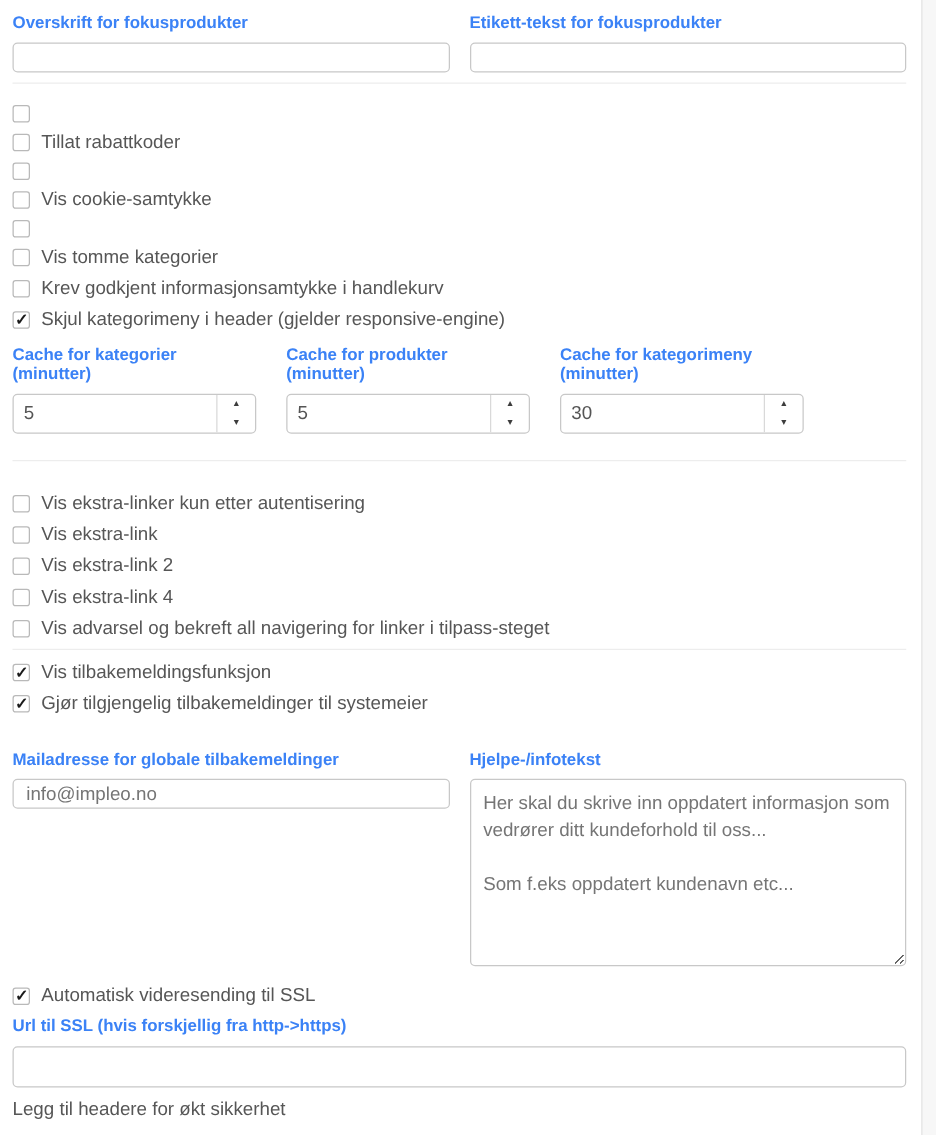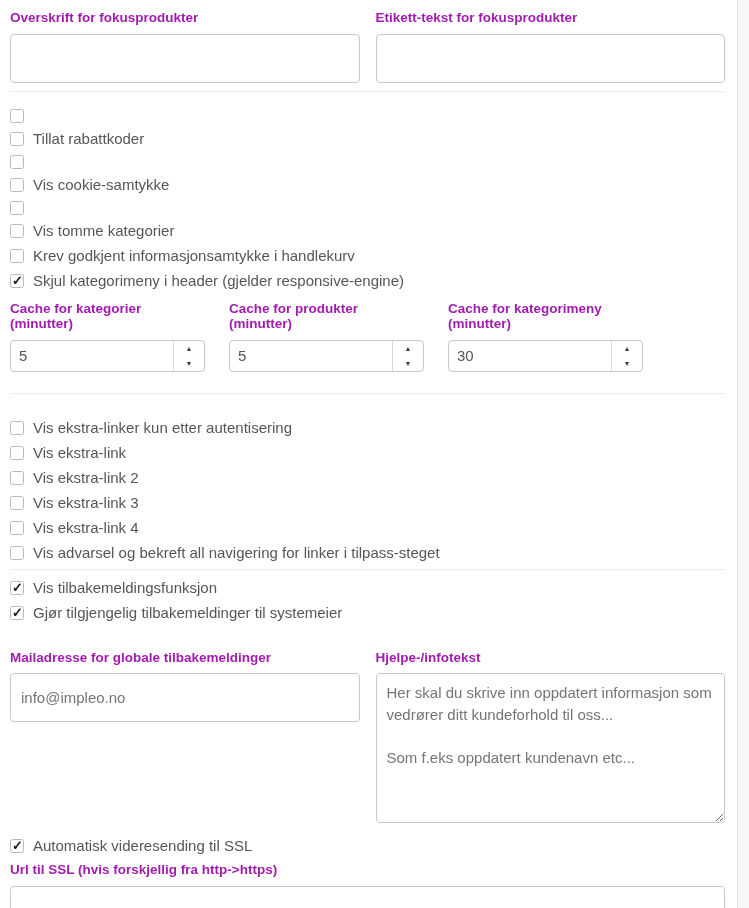--- a/index.html
+++ b/index.html
@@ -25,27 +25,27 @@
     background: #f7f7f7;
     border-left: 1px solid #e3e3e3;
     box-sizing: border-box;
   }
   .field-row { display: flex; gap: 16px; }
   .field { flex: 1; min-width: 0; }
   .field-label {
     display: block;
     font-size: 13.5px;
     font-weight: bold;
-    color: #a21caf;
+    color: #3b82f6;
     margin-bottom: 8px;
     line-height: 1.15;
   }
   .text-input {
     width: 100%;
-    height: 49px;
+    height: 24px;
     box-sizing: border-box;
     border: 1px solid #c8c8c8;
     border-radius: 4px;
     padding: 0 10px;
     font-family: inherit;
     font-size: 15px;
     color: #757575;
     background: #fff;
     outline: none;
   }
@@ -261,24 +261,20 @@
       <label class="checkbox-row">
         <input type="checkbox" style="">
         <span class="cb-label">Vis ekstra-link</span>
       </label>
 
       <label class="checkbox-row">
         <input type="checkbox" style="">
         <span class="cb-label">Vis ekstra-link 2</span>
       </label>
 
-      <label class="checkbox-row">
-        <input type="checkbox" style="">
-        <span class="cb-label">Vis ekstra-link 3</span>
-      </label>
 
       <label class="checkbox-row">
         <input type="checkbox" style="">
         <span class="cb-label">Vis ekstra-link 4</span>
       </label>
 
       <label class="checkbox-row">
         <input type="checkbox" style="">
         <span class="cb-label">Vis advarsel og bekreft all navigering for linker i tilpass-steget</span>
       </label>

